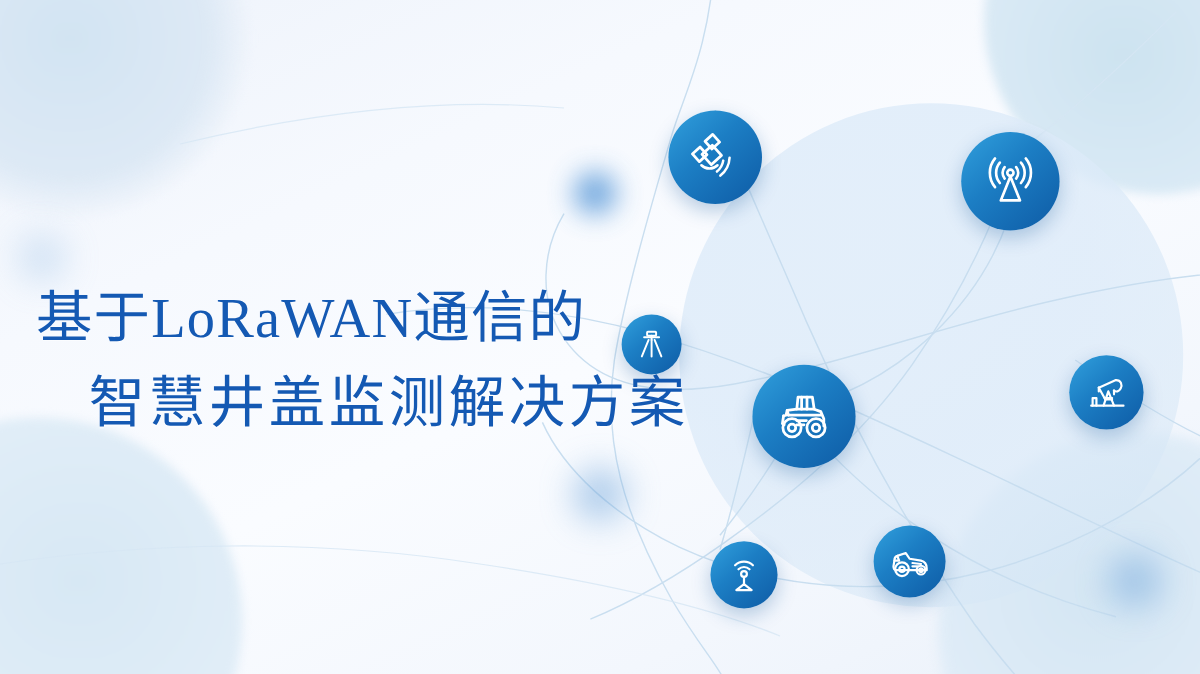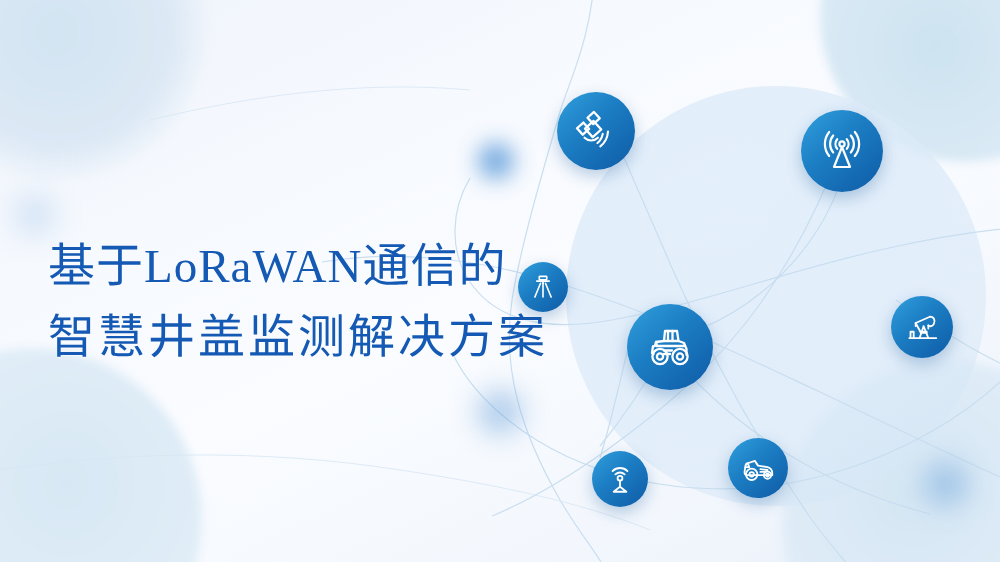--- a/index.html
+++ b/index.html
@@ -82,33 +82,33 @@
   .net {
     position: absolute;
     inset: 0;
     width: 1000px;
     height: 562px;
   }
 
   
   .title {
     position: absolute;
-    left: 48px;
+    left: 30px;
     top: 231px;
     color: #1459b3;
     font-family: "Liberation Serif", "DejaVu Serif", serif;
     font-size: 47px;
     font-weight: 400;
     line-height: 1.52;
     letter-spacing: 1px;
     white-space: nowrap;
     text-shadow: 0 1px 0 rgba(255,255,255,0.5);
   }
   .title-line { display: block; }
-  .title-line.l2 { letter-spacing: 3px; }
+  .title-line.l2 { letter-spacing: 3px; margin-left: 44px; }
 
   
   .node {
     position: absolute;
     border-radius: 50%;
     background: linear-gradient(138deg, #31a0dd 0%, #1c7ec4 42%, #0e5ba5 100%);
     box-shadow: 0 6px 16px rgba(16,84,150,0.28);
     display: flex;
     align-items: center;
     justify-content: center;

